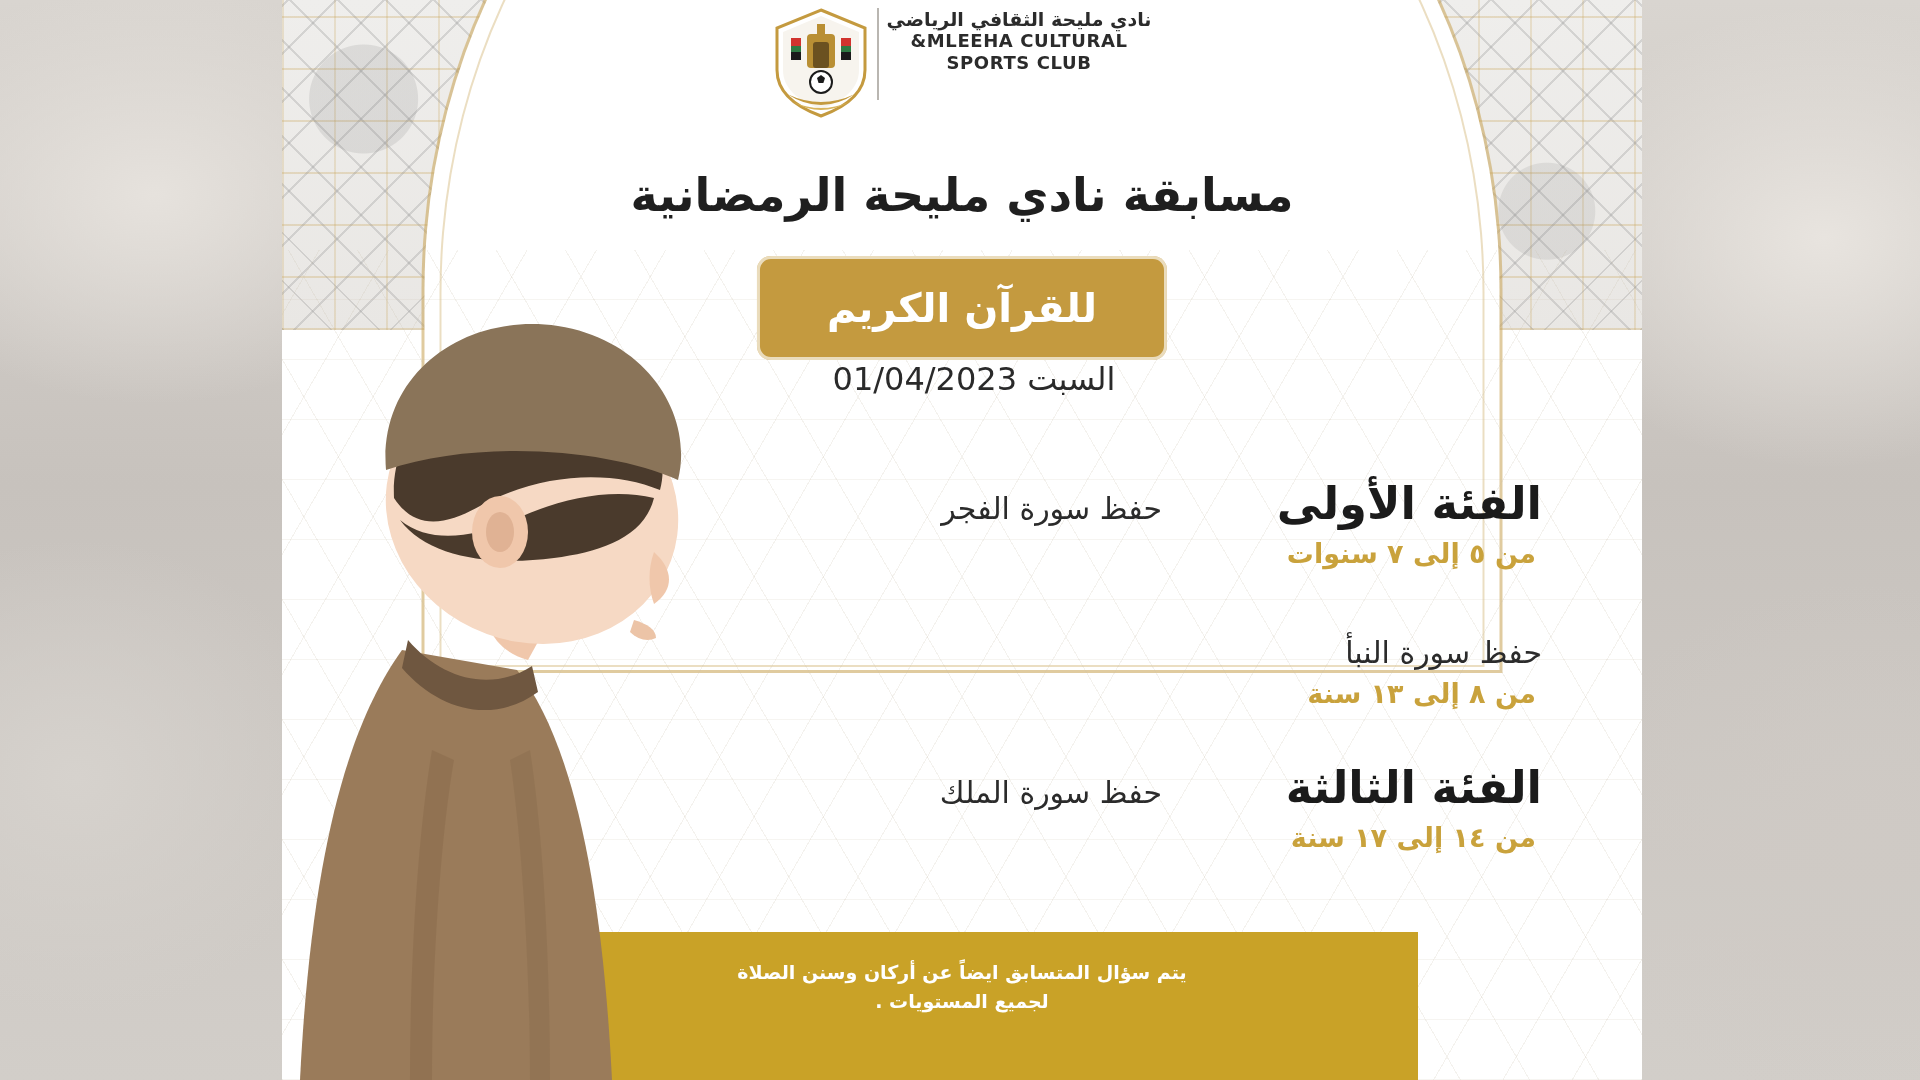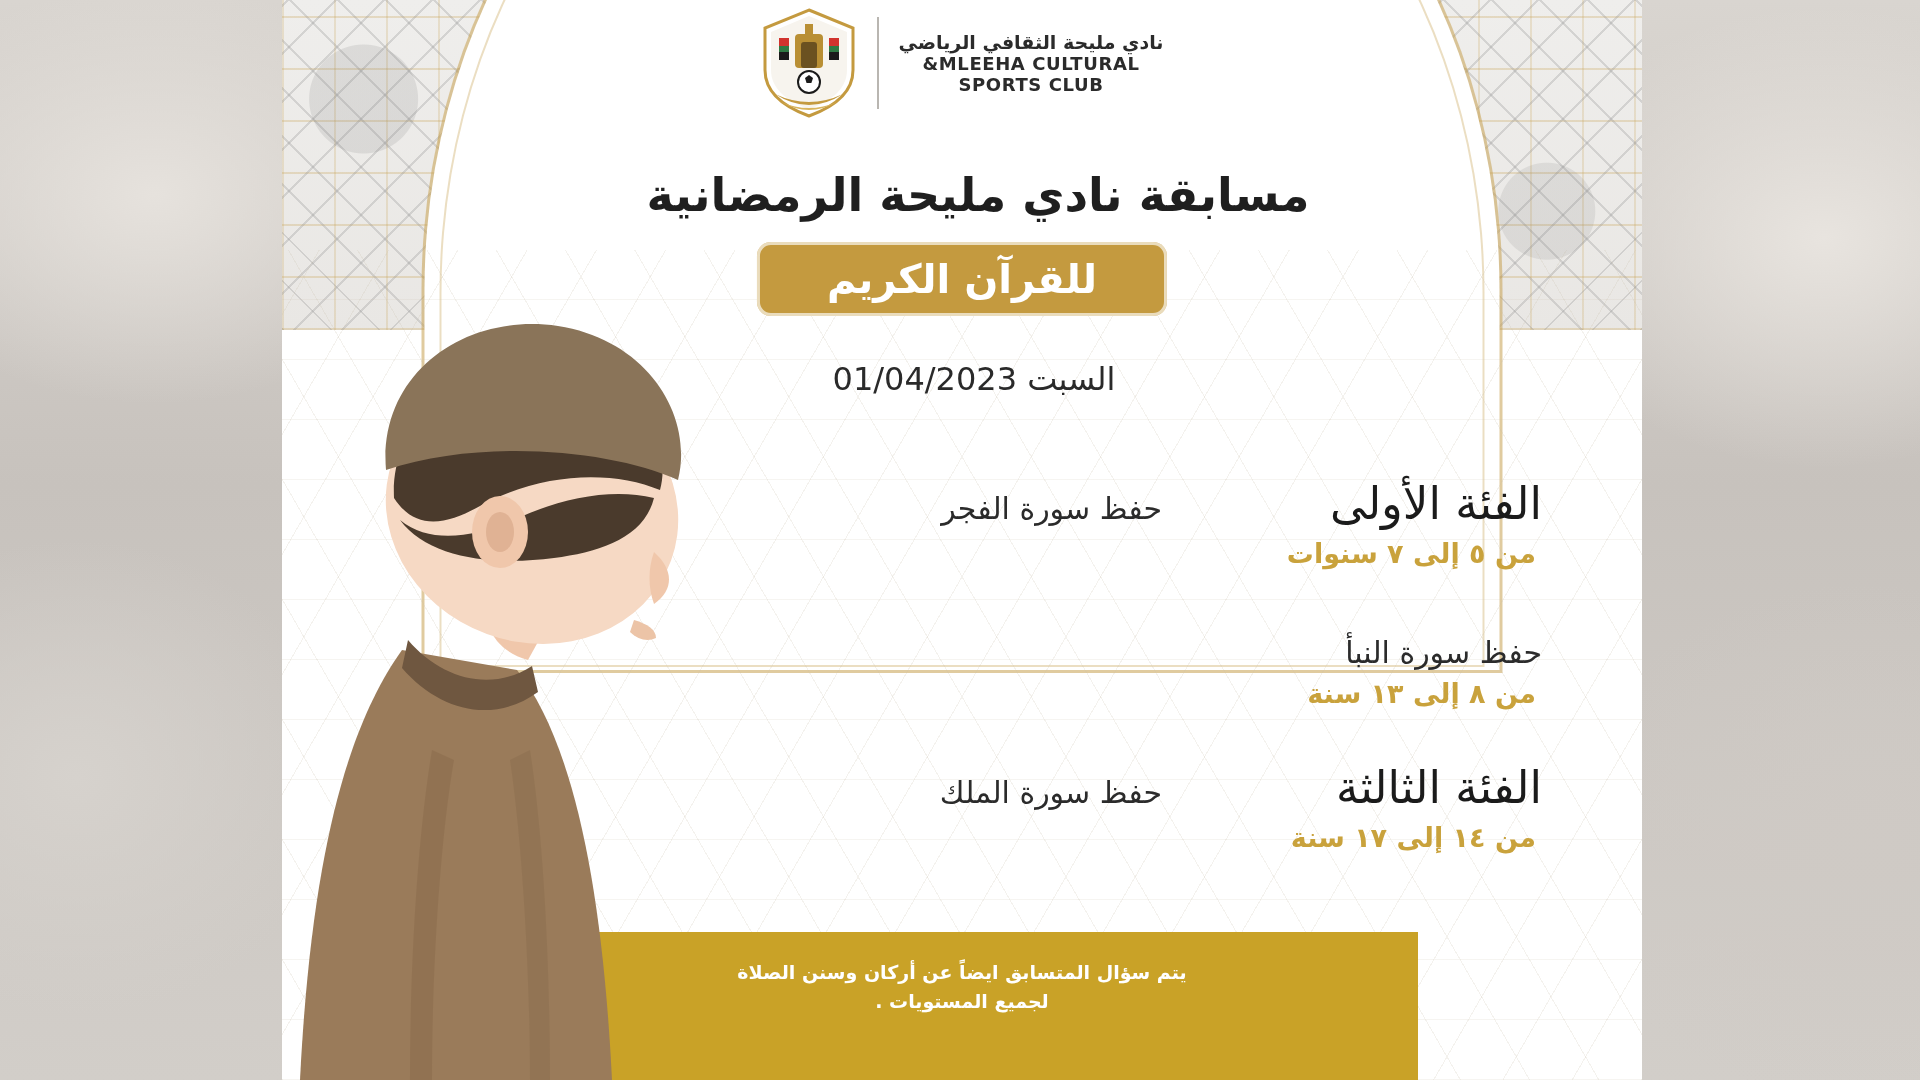--- a/index.html
+++ b/index.html
@@ -78,60 +78,60 @@
     background:
       repeating-linear-gradient(60deg, rgba(200,190,170,0.20) 0 1px, rgba(255,255,255,0) 1px 60px),
       repeating-linear-gradient(-60deg, rgba(200,190,170,0.20) 0 1px, rgba(255,255,255,0) 1px 60px),
       repeating-linear-gradient(0deg, rgba(200,190,170,0.16) 0 1px, rgba(255,255,255,0) 1px 60px);
     pointer-events: none;
   }
 
   
   .header {
     position: absolute; left: 0; top: 8px; width: 100%;
-    display: flex; justify-content: center; align-items: center; gap: 20px;
+    display: flex; justify-content: center; align-items: flex-start; gap: 8px;
     z-index: 6;
   }
   .club-names { text-align: center; line-height: 1.18; }
   .club-ar { font-size: 19px; font-weight: 700; color: #2b2b2b; }
   .club-en1 { font-size: 18px; font-weight: 700; color: #2b2b2b; letter-spacing: .6px; }
   .club-en2 { font-size: 18px; font-weight: 700; color: #2b2b2b; letter-spacing: .6px; }
   .divider-v { width: 2px; height: 92px; background: #b9b6b1; }
   .crest { width: 96px; height: 110px; position: relative; }
 
   
   .title-main {
     position: absolute; top: 168px; left: 0; width: 100%;
     text-align: center; font-size: 46px; font-weight: 700; color: #1f1f1f;
-    z-index: 6; letter-spacing: 0px; margin-left: 16px;
+    z-index: 6; letter-spacing: 0px;
   }
   .title-badge {
-    position: absolute; top: 242px; left: 50%; transform: translateX(-50%);
+    position: absolute; top: 256px; left: 50%; transform: translateX(-50%);
     background: #c49a3f; color: #ffffff;
-    padding: 14px 70px; border-radius: 14px;
+    padding: 29px 70px; border-radius: 14px;
     font-size: 40px; font-weight: 700;
     box-shadow: 0 0 0 3px rgba(255,255,255,0.65) inset;
     z-index: 6;
   }
   .date-line {
     position: absolute; top: 360px; left: 12px; width: 100%;
     text-align: center; font-size: 32px; color: #2a2a2a; font-weight: 500;
     z-index: 6; direction: rtl;
   }
 
   
   .categories {
     position: absolute; top: 455px; left: 0; width: 100%;
     z-index: 6; padding: 0 40px 0 0;
   }
   .cat-row {
     display: flex; align-items: baseline; justify-content: flex-start;
     padding-right: 60px; gap: 50px;
   }
-  .cat-name { font-size: 45px; font-weight: 400; color: #1b1b1b; min-width: 330px; text-align: right;}
+  .cat-name { font-size: 45px; font-weight: 700; color: #1b1b1b; min-width: 330px; text-align: right;}
   .cat-task { font-size: 30px; color: #2b2b2b; font-weight: 500; margin-top: 36px; }
   .cat-age {
     font-size: 27px; color: #c9a23c; font-weight: 600;
     text-align: right; padding-right: 66px; margin-top: 8px;
   }
   .cat-block { margin-bottom: 30px; }
 
   
   .note {
     position: absolute; left: 50%; transform: translateX(-50%);

